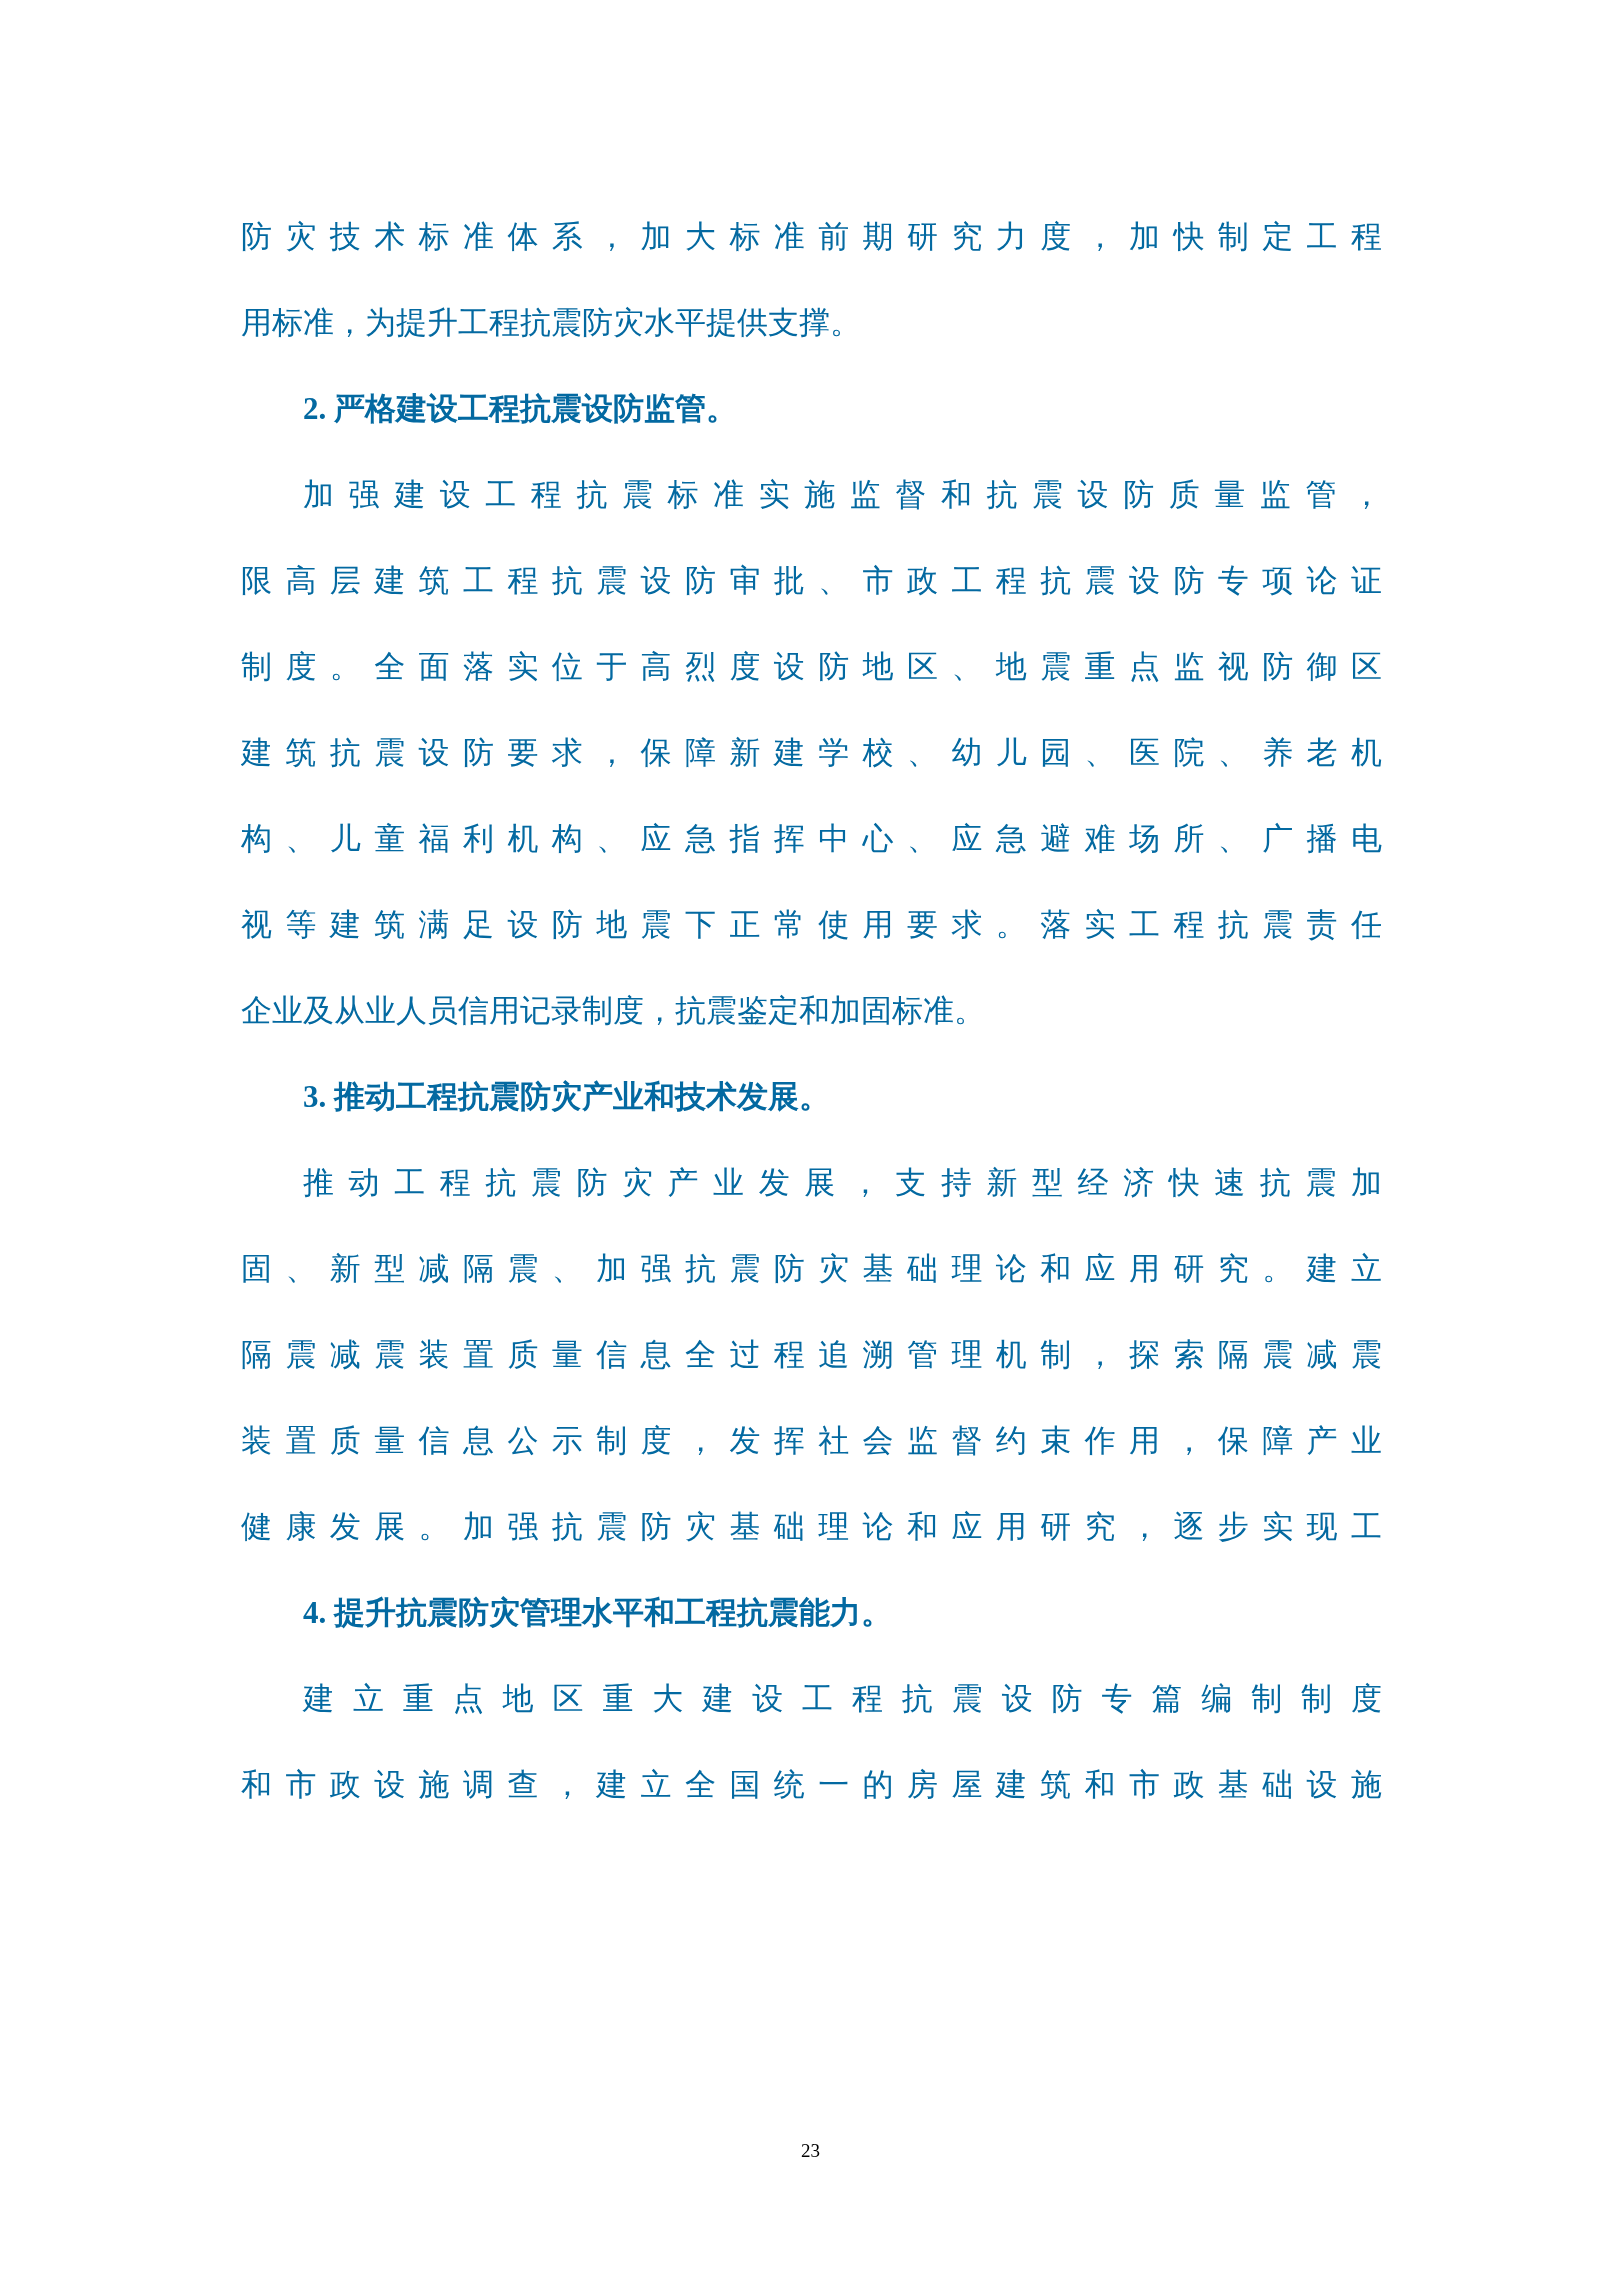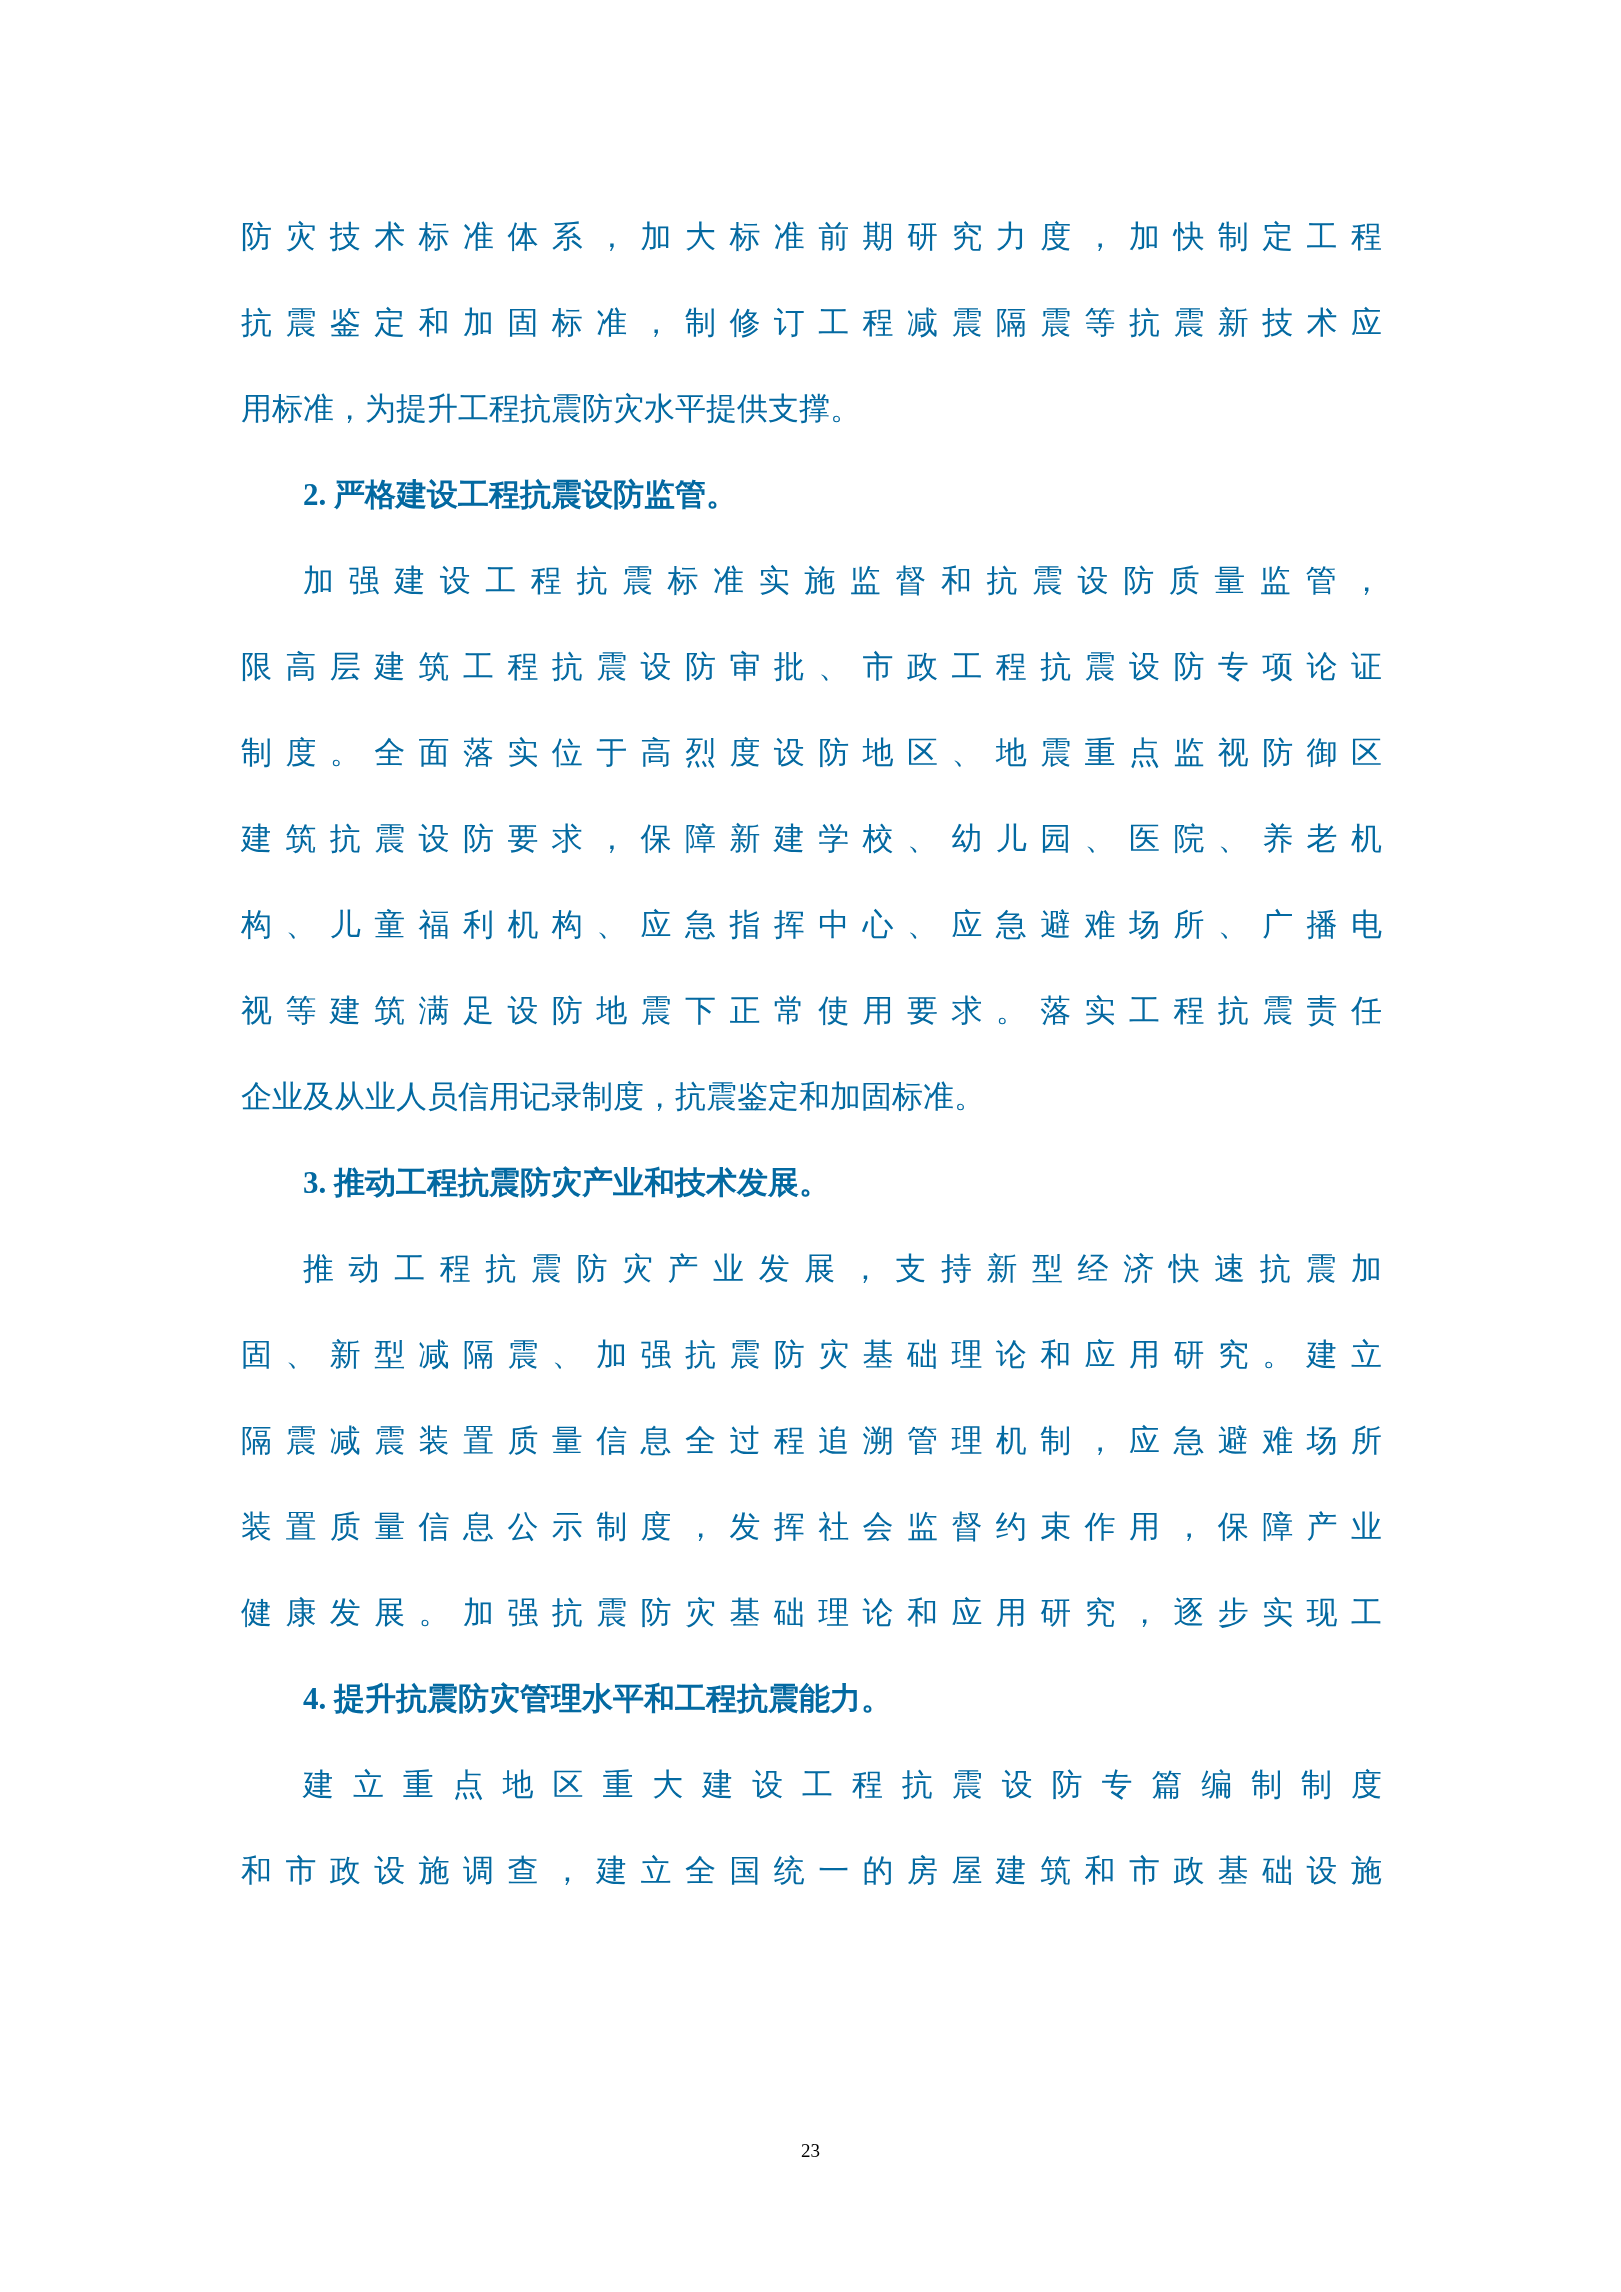--- a/index.html
+++ b/index.html
@@ -53,34 +53,33 @@
     font-size: 19px;
     color: #000000;
   }
 </style>
 </head>
 <body>
 
 <div class="page">
   <div class="text-block" id="lines-container">
       <div class="line body justify">防灾技术标准体系，加大标准前期研究力度，加快制定工程</div>
-      <div class="line body justify">抗震鉴定和加固标准，制修订工程减震隔震等抗震新技术应</div>
       <div class="line body">用标准，为提升工程抗震防灾水平提供支撑。</div>
       <div class="line heading indent">2. 严格建设工程抗震设防监管。</div>
       <div class="line body indent justify">加强建设工程抗震标准实施监督和抗震设防质量监管，</div>
       <div class="line body justify">限高层建筑工程抗震设防审批、市政工程抗震设防专项论证</div>
       <div class="line body justify">制度。全面落实位于高烈度设防地区、地震重点监视防御区</div>
       <div class="line body justify">建筑抗震设防要求，保障新建学校、幼儿园、医院、养老机</div>
       <div class="line body justify">构、儿童福利机构、应急指挥中心、应急避难场所、广播电</div>
       <div class="line body justify">视等建筑满足设防地震下正常使用要求。落实工程抗震责任</div>
       <div class="line body">企业及从业人员信用记录制度，抗震鉴定和加固标准。</div>
       <div class="line heading indent">3. 推动工程抗震防灾产业和技术发展。</div>
       <div class="line body indent justify">推动工程抗震防灾产业发展，支持新型经济快速抗震加</div>
       <div class="line body justify">固、新型减隔震、加强抗震防灾基础理论和应用研究。建立</div>
-      <div class="line body justify">隔震减震装置质量信息全过程追溯管理机制，应急避难场所</div>
+      <div class="line body justify">隔震减震装置质量信息全过程追溯管理机制，探索隔震减震</div>
       <div class="line body justify">装置质量信息公示制度，发挥社会监督约束作用，保障产业</div>
       <div class="line body justify">健康发展。加强抗震防灾基础理论和应用研究，逐步实现工</div>
       <div class="line heading indent">4. 提升抗震防灾管理水平和工程抗震能力。</div>
       <div class="line body indent justify">建立重点地区重大建设工程抗震设防专篇编制制度</div>
       <div class="line body justify">和市政设施调查，建立全国统一的房屋建筑和市政基础设施</div>
     </div>
   <div class="page-number">23</div>
 </div>
 
 

